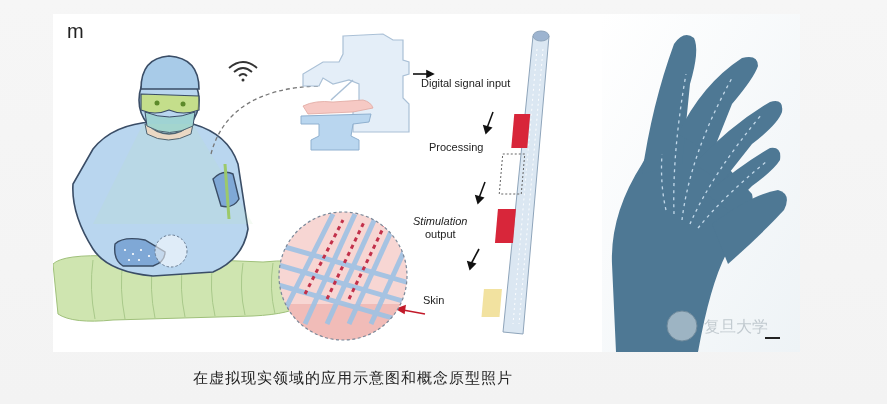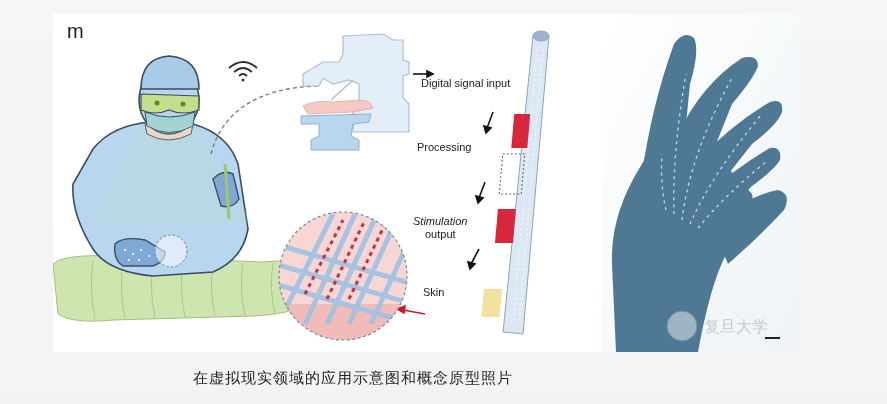--- a/index.html
+++ b/index.html
@@ -156,24 +156,24 @@
         </g>
         <g stroke="#ffffff" stroke-width="1" stroke-dasharray="2 3" opacity="0.9">
           <line x1="484" y1="35" x2="460" y2="310"></line>
             <line x1="490" y1="35" x2="466" y2="310"></line>
         </g>
         <rect x="462" y="140" width="22" height="40" fill="none" stroke="#666" stroke-dasharray="2 2" transform="skewX(-5)"></rect>
       </g>
     </svg>
 
     <span class="lbl" style="left:368px;top:53px;margin-top:10px;">Digital signal input</span>
-    <span class="lbl" style="left:364px;top:127px;">Processing</span>
+    <span class="lbl" style="left:376px;top:127px;">Processing</span>
     <span class="lbl" style="left:360px;top:201px;font-style:italic;">Stimulation</span>
     <span class="lbl" style="left:372px;top:214px;">output</span>
-    <span class="lbl" style="left:370px;top:272px;">Skin</span>
+    <span class="lbl" style="left:370px;top:280px;">Skin</span>
   </div>
 
   <div class="panel-n">
     <span class="panel-letter" style="left:6px;top:6px;">n</span>
     <svg width="198" height="338" viewBox="0 0 198 338">
       <defs>
         <linearGradient id="bgGrad" x1="0" y1="0" x2="1" y2="1">
           <stop offset="0" stop-color="#ffffff"></stop>
             <stop offset="1" stop-color="#eef3f6"></stop>
         </linearGradient>

